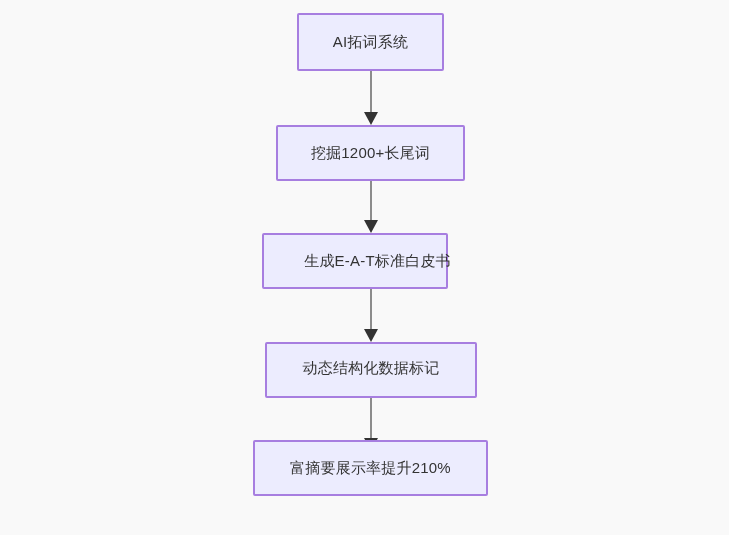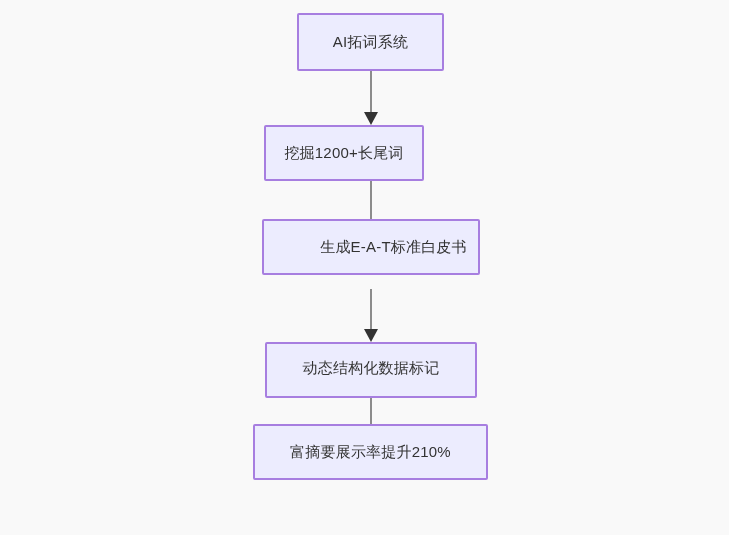--- a/index.html
+++ b/index.html
@@ -58,32 +58,32 @@
     <span class="node-label">AI拓词系统</span>
   </div>
 
   <div class="edge" style="left:359px; top:71px; height:54px;">
     <svg width="24" height="54" viewBox="0 0 24 54" aria-hidden="true">
       <line x1="12" y1="0" x2="12" y2="44" stroke="#8c8c8c" stroke-width="2"></line>
       <polygon points="12,54 5,41 19,41" fill="#333333"></polygon>
     </svg>
   </div>
 
-  <div class="node" style="left:264px; top:125px; width:160px; height:56px;">
+  <div class="node" style="left:276px; top:125px; width:189px; height:56px;">
     <span class="node-label">挖掘1200+长尾词</span>
   </div>
 
   <div class="edge" style="left:359px; top:181px; height:52px;">
     <svg width="24" height="52" viewBox="0 0 24 52" aria-hidden="true">
       <line x1="12" y1="0" x2="12" y2="42" stroke="#8c8c8c" stroke-width="2"></line>
       <polygon points="12,52 5,39 19,39" fill="#333333"></polygon>
     </svg>
   </div>
 
-  <div class="node" style="left:262px; top:219px; width:218px; height:56px;padding-left:45px;">
+  <div class="node" style="left:262px; top:233px; width:186px; height:56px;padding-left:45px;">
     <span class="node-label">生成E-A-T标准白皮书</span>
   </div>
 
   <div class="edge" style="left:359px; top:289px; height:53px;">
     <svg width="24" height="53" viewBox="0 0 24 53" aria-hidden="true">
       <line x1="12" y1="0" x2="12" y2="43" stroke="#8c8c8c" stroke-width="2"></line>
       <polygon points="12,53 5,40 19,40" fill="#333333"></polygon>
     </svg>
   </div>
 
@@ -91,17 +91,17 @@
     <span class="node-label">动态结构化数据标记</span>
   </div>
 
   <div class="edge" style="left:359px; top:398px; height:53px;">
     <svg width="24" height="53" viewBox="0 0 24 53" aria-hidden="true">
       <line x1="12" y1="0" x2="12" y2="43" stroke="#8c8c8c" stroke-width="2"></line>
       <polygon points="12,53 5,40 19,40" fill="#333333"></polygon>
     </svg>
   </div>
 
-  <div class="node" style="left:253px; top:424px; width:235px; height:56px;">
+  <div class="node" style="left:253px; top:440px; width:235px; height:56px;">
     <span class="node-label">富摘要展示率提升210%</span>
   </div>
 
 </div>
 
 </body></html>

